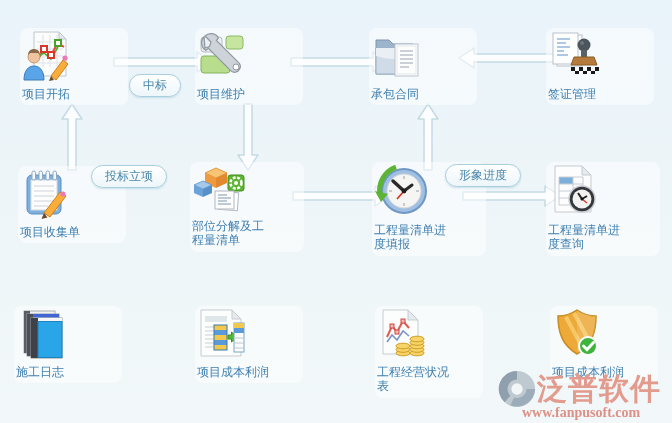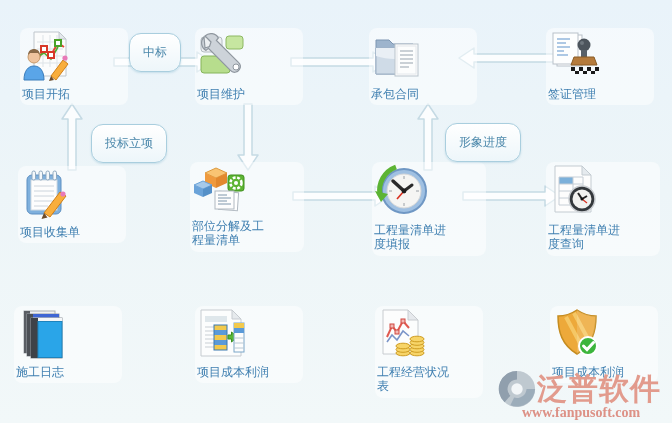--- a/index.html
+++ b/index.html
@@ -5,22 +5,22 @@
   html,body{margin:0;padding:0;}
   body{font-family:"Liberation Sans","DejaVu Sans",sans-serif;background:#ffffff;}
   .canvas{position:relative;width:672px;height:423px;overflow:hidden;
     background:linear-gradient(180deg,#e9f3fa 0%,#edf5f8 45%,#f2f8f9 100%);}
   .arrow-layer{position:absolute;left:0;top:0;z-index:1;}
   .node{position:absolute;z-index:2;text-align:left;background:rgba(255,255,255,.5);
     border-radius:8px;padding:2px 2px 4px;}
   .node .icon{display:inline-block;line-height:0;}
   .node .lbl{margin-top:1px;font-size:12px;line-height:1.2;color:#3f7fb0;}
   .pill{position:absolute;z-index:3;font-size:12px;color:#4a87aa;text-align:left;
-    line-height:21px;height:21px;padding:8px 13px;border:1px solid #a9cede;border-radius:12px;
-    background:linear-gradient(180deg,#ffffff,#edf6fa);box-shadow:0 1px 2px rgba(150,195,215,.45);}
+    line-height:21px;height:21px;padding:0 13px;border:1px solid #a9cede;border-radius:12px;
+    background:linear-gradient(180deg,#ffffff,#edf6fa);box-shadow:0 1px 2px rgba(150,195,215,.45);margin-top:41px;}
   .watermark{position:absolute;z-index:4;left:497px;top:369px;width:175px;}
   .wm-row{display:flex;align-items:center;}
   .wm-brand{font-size:30px;font-weight:bold;color:#e29b8d;letter-spacing:1px;line-height:1;
     font-family:"Liberation Serif","DejaVu Serif",serif;}
   .wm-url{font-size:14px;font-weight:bold;color:#dd9186;margin-left:25px;margin-top:-4px;
     font-family:"Liberation Serif","DejaVu Serif",serif;}
   svg{display:block;}
   .node .icon svg{margin:0 auto;}
 </style>
 </head>

